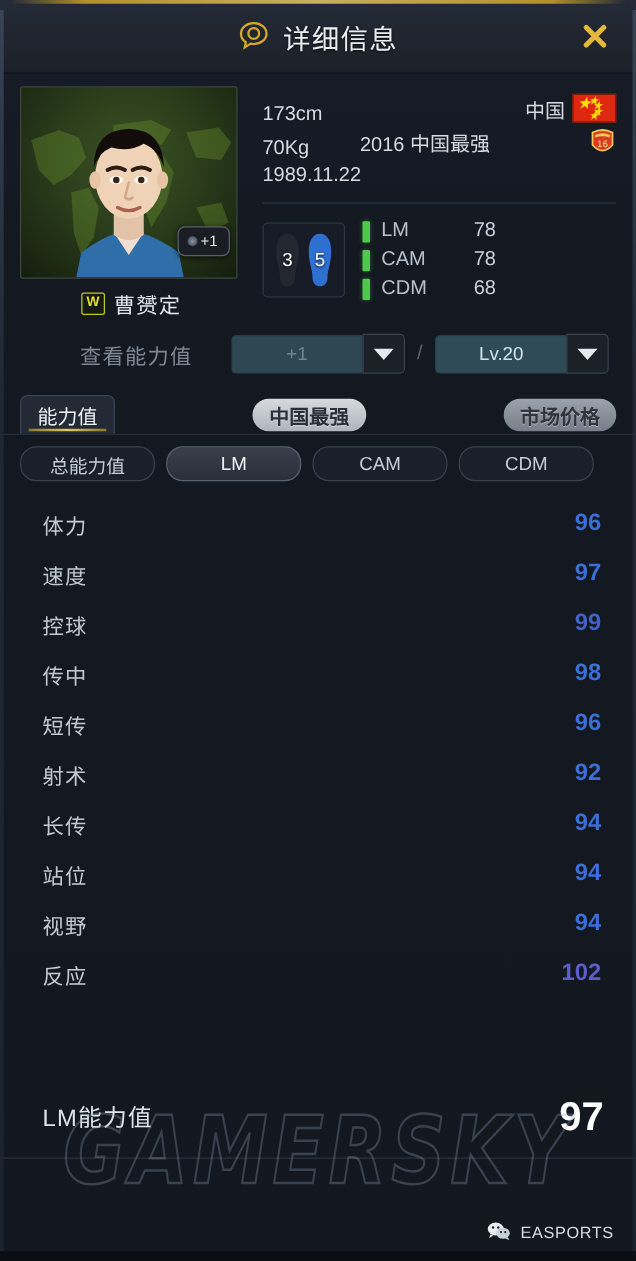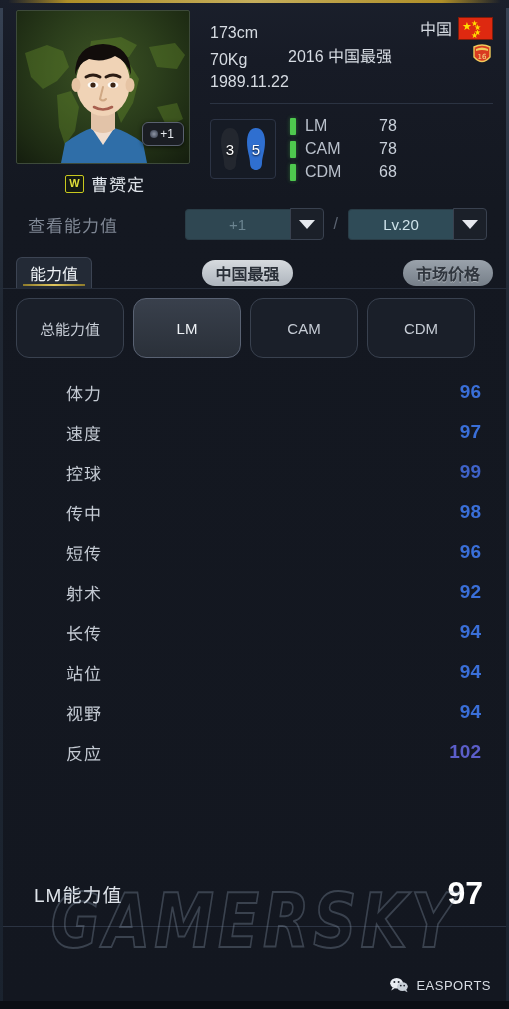--- a/index.html
+++ b/index.html
@@ -89,21 +89,21 @@
     background:#141a14;color:#dede3a;font-size:11px;font-weight:bold;
     display:flex;align-items:center;justify-content:center;line-height:1;
   }
   .player-name{color:#dfe4ea;font-size:17px;letter-spacing:1px;}
 
   
   .info-col{flex:1 1 auto;min-width:0;padding-top:4px;}
   .info-line{display:flex;align-items:center;color:#d6dbe2;font-size:16px;height:27px;}
   .info-line .h{width:78px;flex:0 0 78px;margin-top:11px;}
   .info-line .season{flex:1 1 auto;}
-  .nation{margin-left:auto;display:flex;align-items:flex-end;gap:6px;white-space:nowrap;}
+  .nation{margin-left:auto;display:flex;align-items:flex-start;gap:6px;white-space:nowrap;font-family:Liberation Mono, monospace;}
   .flag{
     width:33px;height:21px;background:#de2910;position:relative;flex:0 0 33px;
     border:1px solid #7e1c0b;
   }
   .flag .s{position:absolute;color:#ffde00;font-size:8px;line-height:1;}
   .flag .s1{left:3px;top:3px;font-size:11px;}
   .flag .s2{left:12px;top:2px;}
   .flag .s3{left:15px;top:6px;}
   .flag .s4{left:15px;top:11px;}
   .flag .s5{left:12px;top:14px;}
@@ -128,21 +128,21 @@
   .pos-item{display:flex;align-items:center;height:20px;}
   .pos-bar{width:6px;height:17px;background:#4ec94e;margin-right:9px;border-radius:1px;
            box-shadow:0 0 4px rgba(78,201,78,.4);}
   .pos-name{width:74px;flex:0 0 74px;color:#b9c0cb;font-size:16px;}
   .pos-val{color:#c9d0da;font-size:16px;width:40px;text-align:left;}
 
   
   .selector-row{
     flex:0 0 auto;display:flex;align-items:center;padding:12px 22px 14px 28px;gap:0;
   }
-  .sel-label{color:#7f8794;font-size:17px;letter-spacing:1px;}
+  .sel-label{color:#7f8794;font-size:17px;letter-spacing:1px;margin-left:36px;}
   .sel-group{display:flex;align-items:center;margin-left:auto;}
   .sel-pill{
     background:#2f4752;color:#6b8490;font-size:15px;
     padding:6px 26px;border-radius:4px 0 0 4px;min-width:52px;text-align:center;
     border:1px solid #2a3d47;border-right:none;
   }
   .sel-pill.lit{background:#2f4b57;color:#cfe3ea;}
   .sel-caret{
     width:32px;height:30px;background:#1b2029;border:1px solid #39414f;
     border-radius:0 4px 4px 0;display:flex;align-items:center;justify-content:center;
@@ -178,35 +178,35 @@
   }
   .tab.inactive.dim{
     background:linear-gradient(180deg,#9aa2ab 0%,#767f89 100%);color:#30363e;
   }
 
   
   .subtabs{
     flex:0 0 auto;display:flex;align-items:center;gap:9px;padding:9px 16px 8px 16px;
   }
   .subtab{
-    height:26px;min-width:78px;padding:16px 14px;display:flex;align-items:center;justify-content:center;
+    height:26px;min-width:78px;padding:0 14px;display:flex;align-items:center;justify-content:center;
     border:1px solid #39414f;border-radius:13px;color:#c6ccd5;font-size:15px;
     background:#1a1f29;cursor:pointer;
   }
   .subtab.active{
     background:linear-gradient(180deg,#39404c 0%,#2a3039 100%);
     border-color:#596273;color:#eef2f6;
   }
 
   
   .stats{
     flex:1 1 auto;overflow:hidden;padding:6px 0 0 0;position:relative;
   }
   .stat-row{
-    display:flex;align-items:center;height:40px;padding:0 28px 0 34px;margin-left:32px;
+    display:flex;align-items:center;height:40px;padding:0 28px 0 34px;
   }
   .stat-name{color:#c3c9d2;font-size:17px;letter-spacing:1px;}
   .stat-val{margin-left:auto;font-size:19px;font-weight:bold;}
 
   
   .total-row{
     flex:0 0 auto;display:flex;align-items:center;padding:4px 26px 10px 34px;height:46px;
     border-bottom:1px solid #2b3342;
   }
   .total-name{color:#dfe4ea;font-size:19px;letter-spacing:1px;}
@@ -241,20 +241,36 @@
 </style>
 </head>
 <body>
 
 <div id="app">
 
   <div class="frame-top"></div>
   <div class="frame-left"></div>
   <div class="frame-right"></div>
 
+  <div class="titlebar">
+    <div class="title-wrap">
+      <span class="title-icon">
+        <svg viewBox="0 0 26 26" width="26" height="26" aria-hidden="true">
+          <path d="M13 2.5c5.6 0 10.2 3.7 10.2 8.4 0 4.6-4.6 8.3-10.2 8.3-.9 0-1.8-.1-2.6-.3l-4.6 3 .9-4.1c-2.4-1.6-3.9-4-3.9-6.9C2.8 6.2 7.4 2.5 13 2.5z" fill="none" stroke="#d6a72c" stroke-width="1.8"></path>
+          <circle cx="13" cy="10.7" r="4.3" fill="none" stroke="#d6a72c" stroke-width="1.8"></circle>
+        </svg>
+      </span>
+      <span class="title-text">详细信息</span>
+    </div>
+    <button class="close-btn">
+      <svg viewBox="0 0 24 24" width="24" height="24" aria-hidden="true">
+        <path d="M5 5 L19 19 M19 5 L5 19" stroke="#e2b93d" stroke-width="4.2" stroke-linecap="round"></path>
+      </svg>
+    </button>
+  </div>
 
   <div class="player-block">
 
     <div class="photo-col">
       <div class="photo">
         <div class="map">
           <svg viewBox="0 0 172 152" preserveAspectRatio="none" aria-hidden="true">
             <g fill="#6f9a2e" opacity=".75">
               <path d="M8 42 L30 34 L46 40 L52 56 L40 70 L26 78 L14 66 Z"></path>
               <path d="M40 84 L54 80 L62 96 L58 120 L48 134 L42 116 Z"></path>

